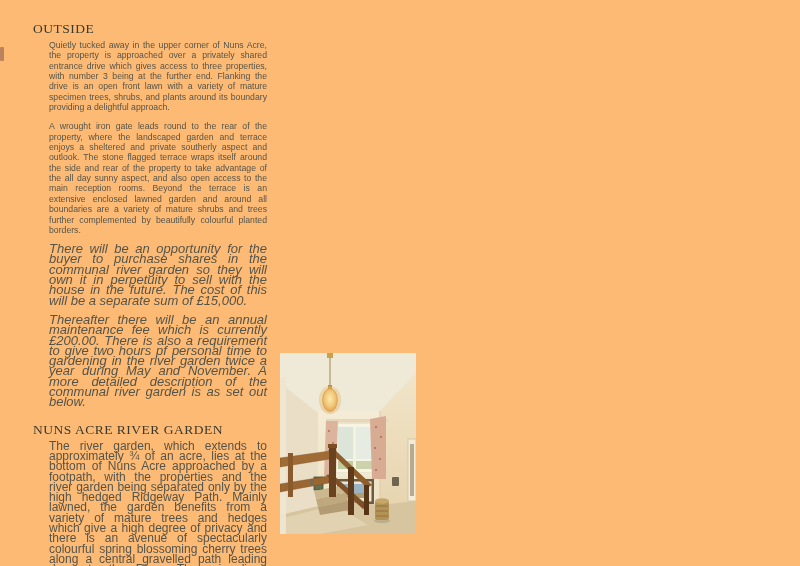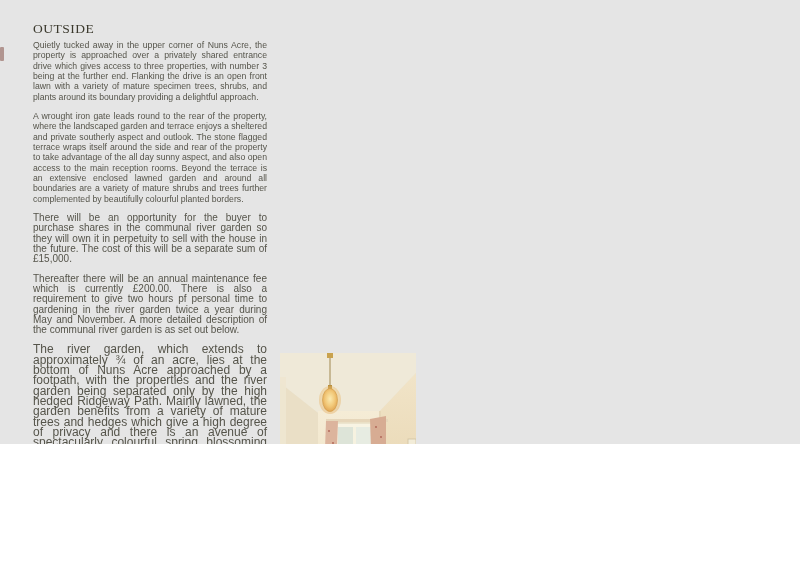--- a/index.html
+++ b/index.html
@@ -2,63 +2,64 @@
 <html><head>
 <meta charset="utf-8">
 <style>
   html,body{margin:0;padding:0;}
   body{
     width:800px;height:566px;
     font-family:"Liberation Sans","DejaVu Sans",sans-serif;
     -webkit-font-smoothing:antialiased;
   }
   .page{
-    position:relative;width:800px;height:444px;overflow:hidden;
-    background:#e5e5e5;
+    position:relative;width:800px;height:566px;overflow:hidden;
+    background:#fdba74;
   }
   .edge-mark{
     position:absolute;left:0;top:47px;width:4px;height:14px;
     background:#86544a;opacity:.55;border-radius:1px;
   }
   .text-column{
     position:absolute;left:33px;top:21px;width:234px;
     color:#55544a;
   }
   .section-heading{
     font-family:"Liberation Serif","DejaVu Serif",serif;
     font-size:13.5px;line-height:15px;letter-spacing:.5px;
     color:#3b392d;font-weight:normal;margin:0 0 4px 0;
   }
   .section-heading.second{margin-top:14px;}
   .text-column p{
-    margin:0 0 9px 0;
+    margin:0 0 9px 16px;
     font-size:8.7px;line-height:10.35px;
     text-align:justify;text-justify:inter-word;
   }
-  .text-column p.p-small{font-size:10px;line-height:10.3px;}
+  .text-column p.p-small{font-size:13px;line-height:10.3px;font-style:italic;}
   .text-column p.p-mid{font-size:12px;line-height:10.3px;}
   .photo{
     position:absolute;left:280px;top:353px;width:136px;height:181px;
   }
   .photo svg{display:block;width:100%;height:100%;}
 </style>
 </head>
 <body>
 
 <div class="page">
 
   <div class="edge-mark"></div>
 
   <div class="text-column">
     <h1 class="section-heading">OUTSIDE</h1>
     <p>Quietly tucked away in the upper corner of Nuns Acre, the property is approached over a privately shared entrance drive which gives access to three properties, with number 3 being at the further end. Flanking the drive is an open front lawn with a variety of mature specimen trees, shrubs, and plants around its boundary providing a delightful approach.</p>
     <p>A wrought iron gate leads round to the rear of the property, where the landscaped garden and terrace enjoys a sheltered and private southerly aspect and outlook. The stone flagged terrace wraps itself around the side and rear of the property to take advantage of the all day sunny aspect, and also open access to the main reception rooms. Beyond the terrace is an extensive enclosed lawned garden and around all boundaries are a variety of mature shrubs and trees further complemented by beautifully colourful planted borders.</p>
     <p class="p-small">There will be an opportunity for the buyer to purchase shares in the communal river garden so they will own it in perpetuity to sell with the house in the future. The cost of this will be a separate sum of £15,000.</p>
     <p class="p-small">Thereafter there will be an annual maintenance fee which is currently £200.00. There is also a requirement to give two hours pf personal time to gardening in the river garden twice a year during May and November. A more detailed description of the communal river garden is as set out below.</p>
 
+    <h1 class="section-heading second">NUNS ACRE RIVER GARDEN</h1>
     <p class="p-mid">The river garden, which extends to approximately ¾ of an acre, lies at the bottom of Nuns Acre approached by a footpath, with the properties and the river garden being separated only by the high hedged Ridgeway Path. Mainly lawned, the garden benefits from a variety of mature trees and hedges which give a high degree of privacy and there is an avenue of spectacularly colourful spring blossoming cherry trees along a central gravelled path leading down to the River. There is direct frontage to the River of approximately 194' with a concreted apron at one end for storing and launching small boats or canoes.</p>
   </div>
 
   <div class="photo" role="img" aria-label="Interior photo of a staircase landing with wooden banister, amber pendant light, curtained window and framed pictures">
     <svg viewBox="0 0 136 181" preserveAspectRatio="none">
       <defs>
         <radialGradient id="lampGlow" cx="50%" cy="45%" r="60%">
           <stop offset="0%" stop-color="#fbeab0"></stop>
           <stop offset="55%" stop-color="#f2c878"></stop>
           <stop offset="100%" stop-color="#dd9e4e"></stop>

